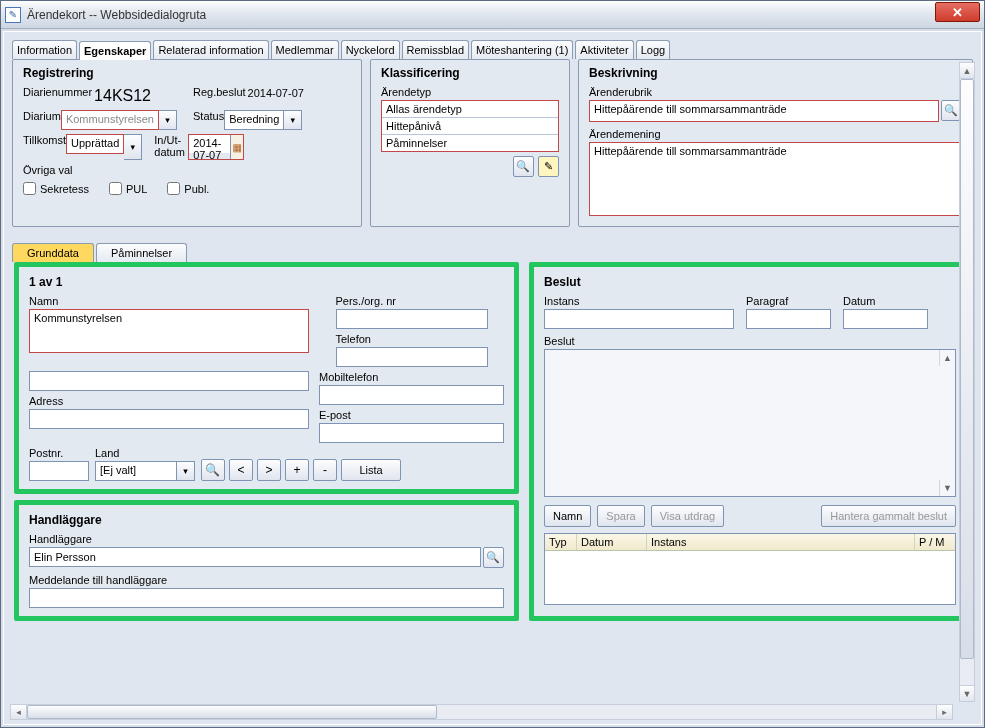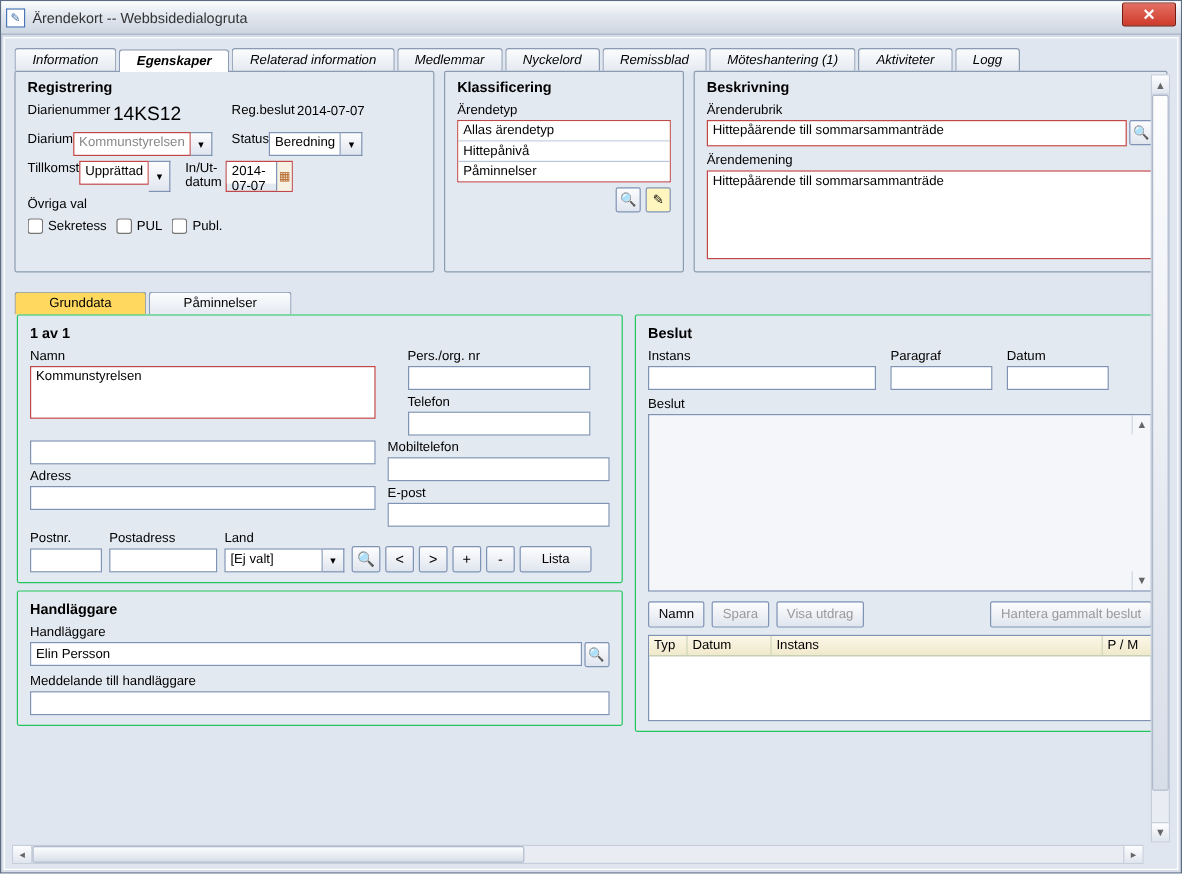--- a/index.html
+++ b/index.html
@@ -4,58 +4,58 @@
 <style>
 * { box-sizing: border-box; }
 body { margin: 0; font-family: Tahoma, Arial, sans-serif; font-size: 11px; background: #d6dde8; overflow: hidden; }
 .window { width: 985px; height: 728px; background: #d6dde8; border: 1px solid #5b6b82; display: flex; flex-direction: column; }
 .titlebar { height: 28px; background: linear-gradient(#fdfefe, #e4e9f0 40%, #cdd6e2); display: flex; align-items: center; padding: 0 4px; border-bottom: 1px solid #a6b0c0; position: relative; }
 .titlebar .icon { width: 16px; height: 16px; background: #fff; border: 1px solid #4a77b5; margin-right: 6px; display:flex; align-items:center; justify-content:center; font-size:10px; color:#3b6ca8;}
 .titlebar .title { color: #333; font-size: 12px; flex: 1; }
 .titlebar .close { width: 45px; height: 20px; background: linear-gradient(#e46f62, #cf3b2c); border: 1px solid #7d1709; border-radius: 2px; color: white; display: flex; align-items: center; justify-content: center; font-size: 13px; font-weight: bold; cursor: pointer; position:absolute; right:4px; top:1px;}
 .content { flex: 1; position: relative; border: 1px solid #fff; margin: 2px; background: #e0e6ef; overflow: hidden; }
 .tabsbar { display: flex; gap: 0; padding: 8px 8px 0 8px; }
-.tab { border: 1px solid #8b9bb2; border-bottom: none; padding: 3px 14px; background: linear-gradient(#fbfcfd,#e5eaf1); font-size: 11px; cursor: pointer; border-radius: 3px 3px 0 0; margin-right: 2px; white-space: nowrap; font-style: italic; }
+.tab { border: 1px solid #8b9bb2; border-bottom: none; padding: 3px 4px; background: linear-gradient(#fbfcfd,#e5eaf1); font-size: 11px; cursor: pointer; border-radius: 3px 3px 0 0; margin-right: 2px; white-space: nowrap; }
 .tab.active { background: #fff; font-weight: bold; position: relative; top: 1px; }
 .panels { padding: 0 8px 8px 8px; display: flex; gap: 8px; }
 .panel { border: 1px solid #8b9bb2; background: #e3e9f1; border-radius: 2px 2px 2px 2px; padding: 6px 10px 10px 10px; }
 .panel.registrering { flex: 0 0 350px; }
 .panel.klassificering { flex: 0 0 200px; }
 .panel.beskrivning { flex: 1; }
 .panel-title { font-weight: bold; font-size: 12px; margin-bottom: 6px; }
 .row { display: flex; gap: 12px; margin-bottom: 4px; }
 .col { flex: 1; display: flex; }
 .lbl { font-size: 11px; color: #000; margin-bottom: 2px; }
 .val { background: #fff; border: 1px solid #7f94b5; padding: 2px 4px; height: 20px; font-size: 11px; width: 100%; }
 .val.readonly { background: transparent; border: none; font-weight: normal; font-size: 16px; height: auto; padding: 1px 2px; }
 .val.red { border: 1px solid #c24848; }
 .dropdown { display: flex; }
 .dropdown .val { flex: 1; }
 .dropdown .arrow { width: 18px; border: 1px solid #7f94b5; border-left: none; background: linear-gradient(#fdfdfe,#e0e5ee); display: flex; align-items: center; justify-content: center; font-size: 9px; cursor: pointer; }
 .datefield { display: flex; border: 1px solid #c24848; }
 .datefield .val { border: none; height: 18px; }
 .datefield .calbtn { width: 18px; border-left: 1px solid #7f94b5; background: #f6f1e2; display: flex; align-items: center; justify-content: center; font-size: 10px; cursor: pointer; color:#b05d1f;}
-.chkrow { display: flex; gap: 8px; margin-top: 6px; align-items: flex-end; }
+.chkrow { display: flex; gap: 20px; margin-top: 6px; align-items: flex-end; }
 .chkitem { display: flex; align-items: center; gap: 4px; }
 .chkitem input { margin: 0; }
 .klass-list { border: 1px solid #c24848; background: #eef2f8; margin-bottom: 4px; }
 .klass-item { border-bottom: 1px solid #b9c5d8; padding: 2px 4px; background: #fff; }
 .klass-item:last-child { border-bottom: none; }
 .iconbtns { display: flex; gap: 4px; justify-content: flex-end; margin-top: 4px; }
 .iconbtn { width: 21px; height: 21px; border: 1px solid #7f94b5; background: linear-gradient(#fdfdfe,#e0e5ee); display: flex; align-items: center; justify-content: center; cursor: pointer; font-size: 11px; border-radius:2px;}
 .rubrik-row { display: flex; gap: 2px; }
 .rubrik-input { flex: 1; background: #fff; border: 1px solid #c24848; padding: 2px 4px; height: 22px; }
 .mening { border: 1px solid #c24848; background: #fff; height: 74px; padding: 2px 4px; }
 .subtabs { display: flex; padding: 8px 8px 0 8px; gap: 0; }
-.subtab { border: 1px solid #8b9bb2; border-bottom: none; padding: 3px 28px; background: linear-gradient(#fbfcfd,#e5eaf1); font-size: 11px; cursor: pointer; border-radius: 3px 3px 0 0; margin-right: 2px; }
+.subtab { border: 1px solid #8b9bb2; border-bottom: none; padding: 3px 14px; background: linear-gradient(#fbfcfd,#e5eaf1); font-size: 11px; cursor: pointer; border-radius: 3px 3px 0 0; margin-right: 2px; }
 .subtab.active { background: #ffd85f; font-weight: normal; }
 .lower { display: flex; gap: 10px; padding: 0 10px 10px 10px; }
 .grunddata-col { flex: 0 0 505px; display: flex; flex-direction: column; gap: 6px; }
 .beslut-col { flex: 1; display: flex; flex-direction: column; }
-.box { border: 1px solid #22c55e; background: #e3e9f1; border-radius: 2px; padding: 8px 10px; }
+.box { border: 5px solid #22c55e; background: #e3e9f1; border-radius: 2px; padding: 8px 10px; }
 .box-title { font-weight: bold; font-size: 12px; margin-bottom: 6px; }
 .grid2 { display: flex; gap: 10px; }
 .gcol { flex: 1; display: flex; flex-direction: column; }
 .field { margin-bottom: 4px; }
 .field .lbl { display: block; }
 .textarea { background: #fff; border: 1px solid #7f94b5; width: 100%; height: 44px; padding: 2px 4px; font-family: inherit; font-size: 11px; resize: none; }
 .textarea.red { border-color: #c24848; }
 .postrow { display: flex; gap: 6px; align-items: flex-end; }
 .postrow .col-narrow { flex: 0 0 60px; }
 .postrow .col-mid { flex: 0 0 90px; }
@@ -254,24 +254,20 @@
                 <div class="lbl">E-post</div>
                 <input class="val" style="">
               </div>
             </div>
           </div>
           <div class="postrow">
             <div class="col-narrow">
               <div class="lbl">Postnr.</div>
               <input class="val" style="">
             </div>
-            <div class="col-mid">
-              <div class="lbl">Postadress</div>
-              <input class="val" style="">
-            </div>
             <div class="col-land">
               <div class="lbl">Land</div>
               <div class="dropdown">
                 <div class="val">[Ej valt]</div>
                 <div class="arrow">▾</div>
               </div>
             </div>
             <div class="navbtns">
               <div class="navbtn">🔍</div>
               <div class="navbtn">&lt;</div>

